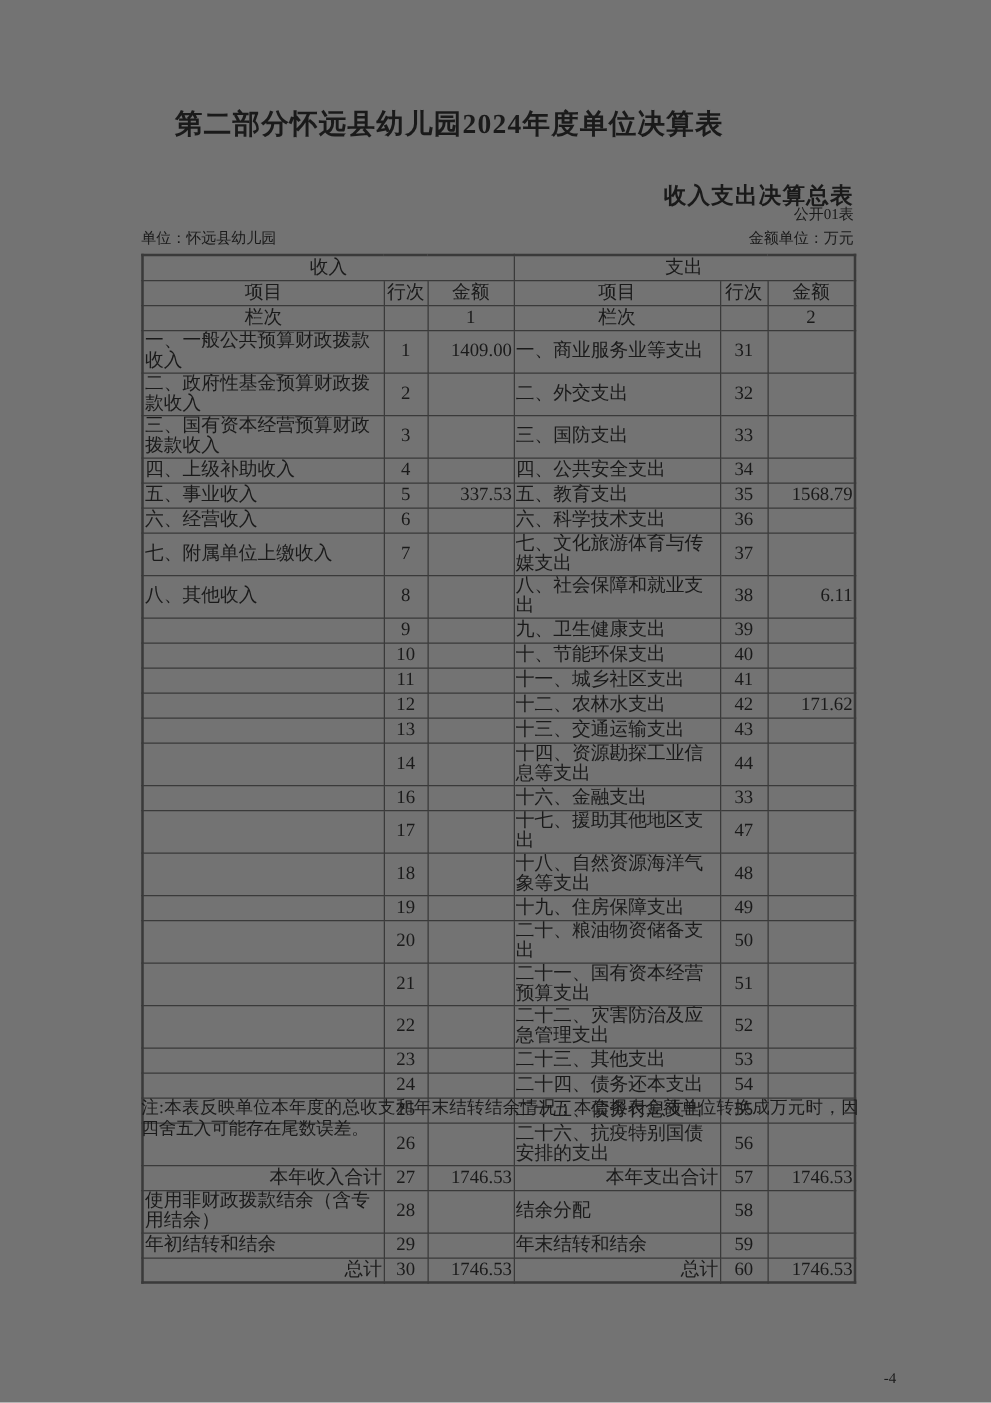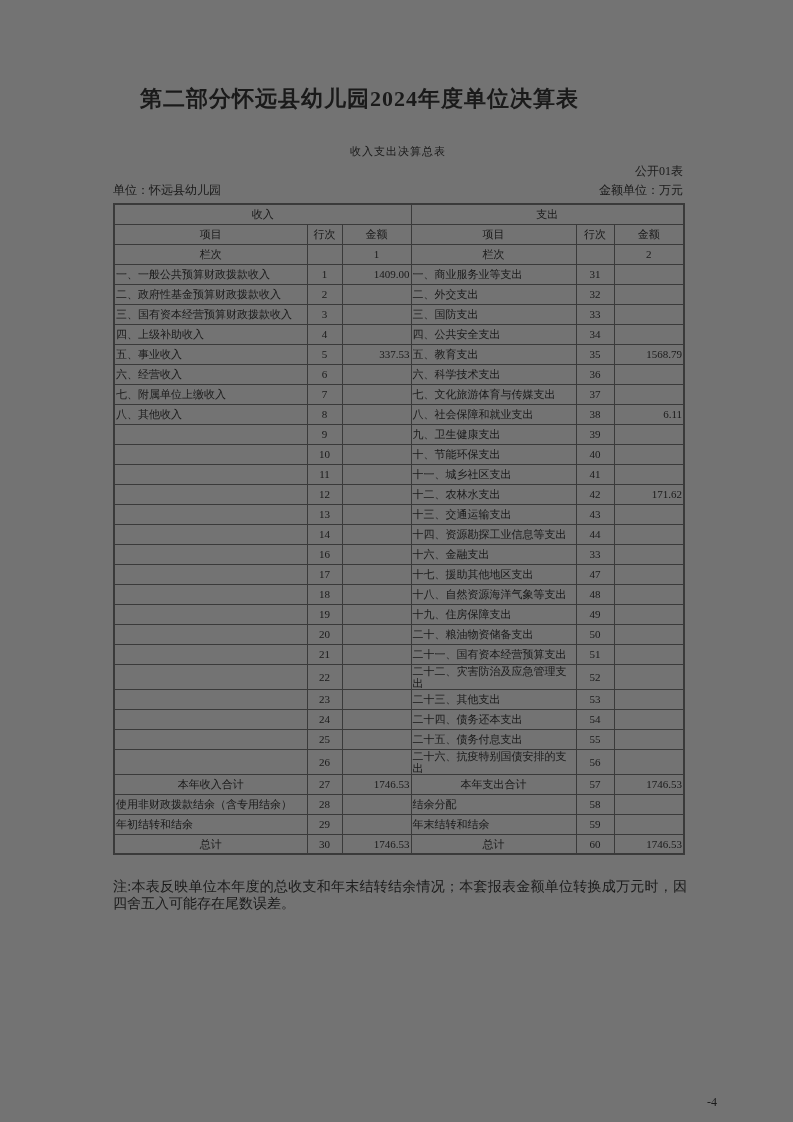--- a/index.html
+++ b/index.html
@@ -21,23 +21,23 @@
     font-size: 22px;
     font-weight: bold;
     letter-spacing: 1px;
     white-space: nowrap;
   }
   .doc-subtitle {
     position: absolute;
     left: 113px;
     top: 144px;
     width: 570px;
-    text-align: center;
-    font-size: 11px;
-    font-weight: normal;
+    text-align: right;
+    font-size: 18px;
+    font-weight: bold;
     letter-spacing: 1px;
   }
   .form-code {
     position: absolute;
     left: 113px;
     top: 163px;
     width: 570px;
     text-align: right;
     font-size: 12px;
   }
@@ -51,39 +51,39 @@
     font-size: 12px;
     align-items: flex-end;
   }
   table.accounts {
     position: absolute;
     left: 113px;
     top: 203px;
     width: 570px;
     border-collapse: collapse;
     table-layout: fixed;
-    font-size: 11px;
+    font-size: 15px;
     padding-left: 12px;
   }
   table.accounts th, table.accounts td {
     border: 1px solid #3a3a3a;
     font-weight: normal;
     height: 20px;
     line-height: 1.1;
     padding: 0 1px;
     overflow: hidden;
   }
   table.accounts { border: 2px solid #3a3a3a; }
   th.section { text-align: center; height: 20px; }
   th.colhead { text-align: center; }
   td.center, th.center { text-align: center; margin-top: 20px; }
   td.c0, td.c3 { text-align: left; }
   td.c1, td.c4 { text-align: center; }
   td.c2, td.c5 { text-align: right; padding-right: 2px; }
-  td.c0.sum-center, td.c3.sum-center { text-align: center; }
+  td.c0.sum-center, td.c3.sum-center { text-align: right; }
   .note {
     position: absolute;
     left: 113px;
     top: 879px;
     width: 574px;
     font-size: 14px;
     line-height: 1.18;
     text-align: justify;
   }
   .page-number {

